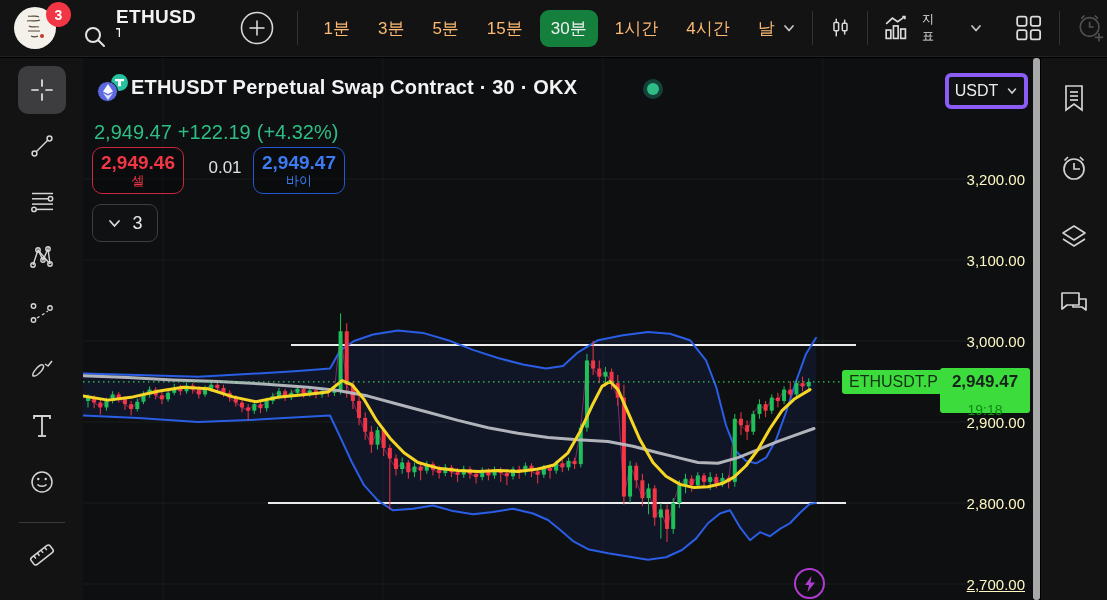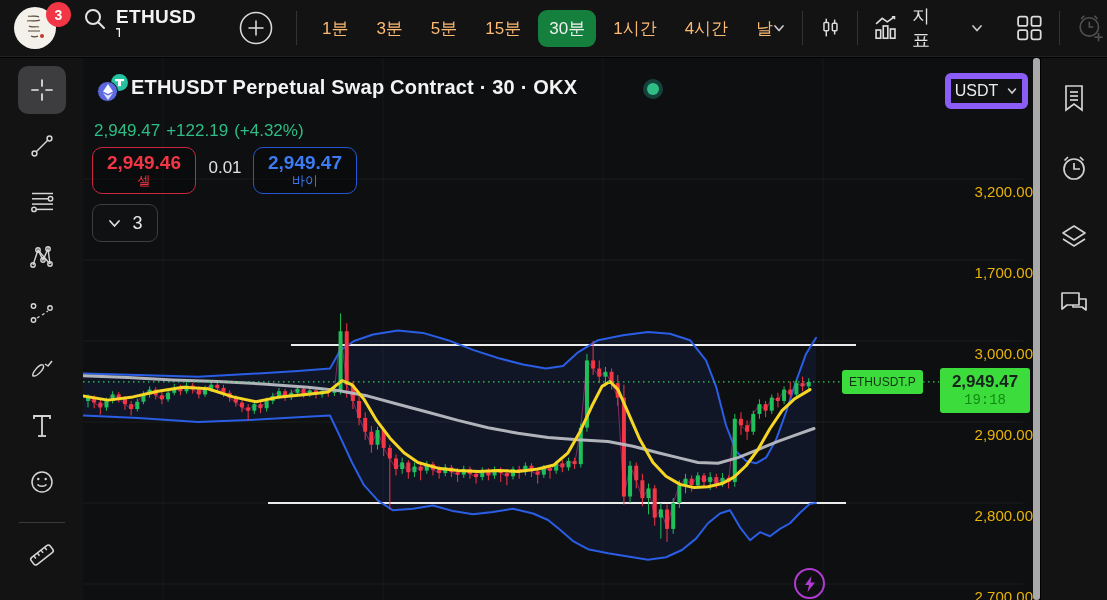--- a/index.html
+++ b/index.html
@@ -4,30 +4,30 @@
 <style>
   * { margin:0; padding:0; box-sizing:border-box; }
   html,body { width:1107px; height:600px; overflow:hidden; background:#000; font-family:"Liberation Sans",sans-serif; }
 
   
   #topbar { position:absolute; left:0; top:0; width:1107px; height:57px; background:#131314; border-bottom:1px solid #222; display:flex; align-items:center; z-index:5; }
   #avatar { position:relative; width:42px; height:42px; border-radius:50%; background:#f4f1ea; margin-left:14px; flex:none; overflow:hidden; }
   #avatar svg { position:absolute; left:6px; top:5px; }
   #badge { position:absolute; left:46px; top:2px; width:25px; height:25px; border-radius:50%; background:#f23645; color:#fff; font-size:14px; font-weight:bold; display:flex; align-items:center; justify-content:center; z-index:6; }
   .tbicon { width:26px; height:26px; flex:none; }
-  #search-wrap { display:flex; align-items:flex-start; margin-left:26px; }
+  #search-wrap { display:flex; align-items:flex-end; margin-left:26px; }
   #symbol { color:#f2f2f2; font-size:19px; font-weight:bold; margin-left:8px; letter-spacing:.3px; }
   .symclip { display:inline-block; width:4px; overflow:hidden; vertical-align:top; font-size:12px; line-height:10px; }
   #plus-btn { margin-left:42px; }
   .sep { width:1px; height:34px; background:#333; margin:0 14px; flex:none; }
   .tf { color:#fdba74; font-size:17px; padding:7px 11px; border-radius:9px; cursor:pointer; flex:none; }
   .tf.sel { background:#15803d; color:#f0f0f0; }
   .chev { flex:none; }
   #indicator-group { display:flex; align-items:center; gap:9px; }
-  #indicator-label { color:#e3e3e3; font-size:18px; }
+  #indicator-label { color:#e3e3e3; font-size:12px; }
 
   
   #lefttool { position:absolute; left:0; top:58px; width:83px; height:542px; background:#131314; display:flex; flex-direction:column; align-items:center; z-index:4; }
   .tool { width:48px; height:48px; margin-top:8px; border-radius:10px; display:flex; align-items:center; justify-content:center; cursor:pointer; }
   .tool.sel { background:#3d3d40; }
   .tooldiv { width:46px; height:1px; background:#3a3a3a; margin-top:16px; }
 
   
   #rightbar { position:absolute; left:1041px; top:58px; width:66px; height:542px; background:#131314; display:flex; flex-direction:column; align-items:center; padding-top:24px; gap:35px; z-index:4; }
   
@@ -38,38 +38,38 @@
   #chart-svg { position:absolute; left:0; top:0; }
 
   #pair-logo { position:absolute; left:12px; top:16px; width:38px; height:30px; }
   #logo-teal { position:absolute; left:16px; top:0; width:17px; height:17px; border-radius:50%; background:#25c1a0; }
   #logo-teal svg { position:absolute; left:3px; top:3px; }
   #logo-purple { position:absolute; left:2px; top:7px; width:21px; height:21px; border-radius:50%; background:#5b68df; border:1px solid #0e0f11; }
   #logo-purple svg{ position:absolute; left:4px; top:2px; }
   #chart-title { position:absolute; left:48px; top:18px; color:#f3f3f3; font-size:20px; letter-spacing:.2px; white-space:nowrap;font-weight:bold; }
   #status-dot-outer { position:absolute; left:560px; top:21px; width:20px; height:20px; border-radius:50%; background:#16413a; }
   #status-dot-inner { position:absolute; left:4px; top:4px; width:12px; height:12px; border-radius:50%; background:#2ebd85; }
-  #usdt-btn { position:absolute; left:862px; top:15px; width:83px; height:36px; border:6px solid #8b5cf6; border-radius:6px; color:#ececec; font-size:16px; display:flex; align-items:center; justify-content:center; gap:8px; background:#101113; cursor:pointer; }
-  #price-row { position:absolute; left:11px; top:63px; font-size:17px; color:#2ebd85; white-space:nowrap; }
+  #usdt-btn { position:absolute; left:862px; top:15px; width:83px; height:36px; border:4px solid #8b5cf6; border-radius:6px; color:#ececec; font-size:16px; display:flex; align-items:center; justify-content:center; gap:8px; background:#101113; cursor:pointer; }
+  #price-row { position:absolute; left:11px; top:63px; font-size:20px; color:#2ebd85; white-space:nowrap; }
   #price-row span { margin-right:6px; }
 
-  .trade-btn { position:absolute; top:89px; width:104px; height:47px; border-radius:10px; background:rgba(0,0,0,.25); display:flex; flex-direction:column; align-items:center; justify-content:center; cursor:pointer; }
+  .trade-btn { position:absolute; top:89px; width:92px; height:47px; border-radius:10px; background:rgba(0,0,0,.25); display:flex; flex-direction:column; align-items:center; justify-content:center; cursor:pointer; }
   #sell-btn { left:9px; border:1.5px solid #c9283c; color:#f23645; }
   #buy-btn { left:170px; border:1.5px solid #2457d6; color:#3d7bf5; }
   .trade-price { font-size:19px; font-weight:bold; line-height:21px; }
   .trade-label { font-size:13px; line-height:16px; }
   #spread { position:absolute; left:117px; top:100px; width:50px; text-align:center; color:#e2e2e2; font-size:17px; }
   #collapse-btn { position:absolute; left:9px; top:146px; width:66px; height:38px; border:1px solid #3e3e40; border-radius:9px; display:flex; align-items:center; justify-content:center; gap:10px; color:#e8e8e8; font-size:18px; cursor:pointer; background:#101113; }
 
-  .axis-tick { position:absolute; width:100px; text-align:right; color:#eab308; font-size:15px; right:0; cursor:ns-resize;margin-top:12px; }
-
-  #symbol-tag { position:absolute; left:759px; top:312px; height:24px; background:#3ddc3d; border-radius:3px; color:#133213; font-size:12px; display:flex; align-items:center; padding:0 7px; }
+  .axis-tick { position:absolute; width:100px; text-align:right; color:#fef9c3; font-size:15px; right:8px; cursor:ns-resize; }
+
+  #symbol-tag { position:absolute; left:759px; top:312px; height:24px; background:#3ddc3d; border-radius:3px; color:#133213; font-size:16px; display:flex; align-items:center; padding:0 7px; }
   #price-box { position:absolute; left:857px; top:310px; width:90px; height:45px; background:#3ddc3d; border-radius:3px; text-align:center; line-height:1; }
   #price-box .p { color:#15241a; font-size:17px; font-weight:bold; margin-top:5px; }
-  #price-box .c { color:#0f8c12; font-size:14px; margin-top:3px;font-family:Liberation Mono, monospace; }
+  #price-box .c { color:#0f8c12; font-size:14px; margin-top:13px; }
 
   #bolt { position:absolute; left:711px; top:510px; width:31px; height:31px; border:2.5px solid #b13ad1; border-radius:50%; display:flex; align-items:center; justify-content:center; }
 </style>
 </head>
 <body>
 
 <div id="topbar">
   <div id="avatar">
     <svg width="30" height="32" viewBox="0 0 30 32">
       <g stroke="#5a4a3a" stroke-width="1.2" fill="none">
@@ -594,21 +594,21 @@
 
   <div id="collapse-btn">
     <svg width="15" height="15" viewBox="0 0 15 15">
       <polyline points="3,5 7.5,10 12,5" fill="none" stroke="#dadada" stroke-width="1.8" stroke-linecap="round"></polyline>
     </svg>
     <span>3</span>
   </div>
 
   <div id="axis-ticks">
       <div class="axis-tick" style="top: 113px;">3,200.00</div>
-      <div class="axis-tick" style="top: 194px;">1,700.00</div>
+      <div class="axis-tick" style="top: 194px;">3,100.00</div>
       <div class="axis-tick" style="top: 275px;">3,000.00</div>
       <div class="axis-tick" style="top: 356px;">2,900.00</div>
       <div class="axis-tick" style="top: 437px;">2,800.00</div>
       <div class="axis-tick" style="top: 518px; text-decoration: underline;">2,700.00</div>
     </div>
 
   <div id="symbol-tag" style="top: 311.929px;">ETHUSDT.P</div>
   <div id="price-box" style="top: 309.929px;">
     <div class="p">2,949.47</div>
     <div class="c">19:18</div>

